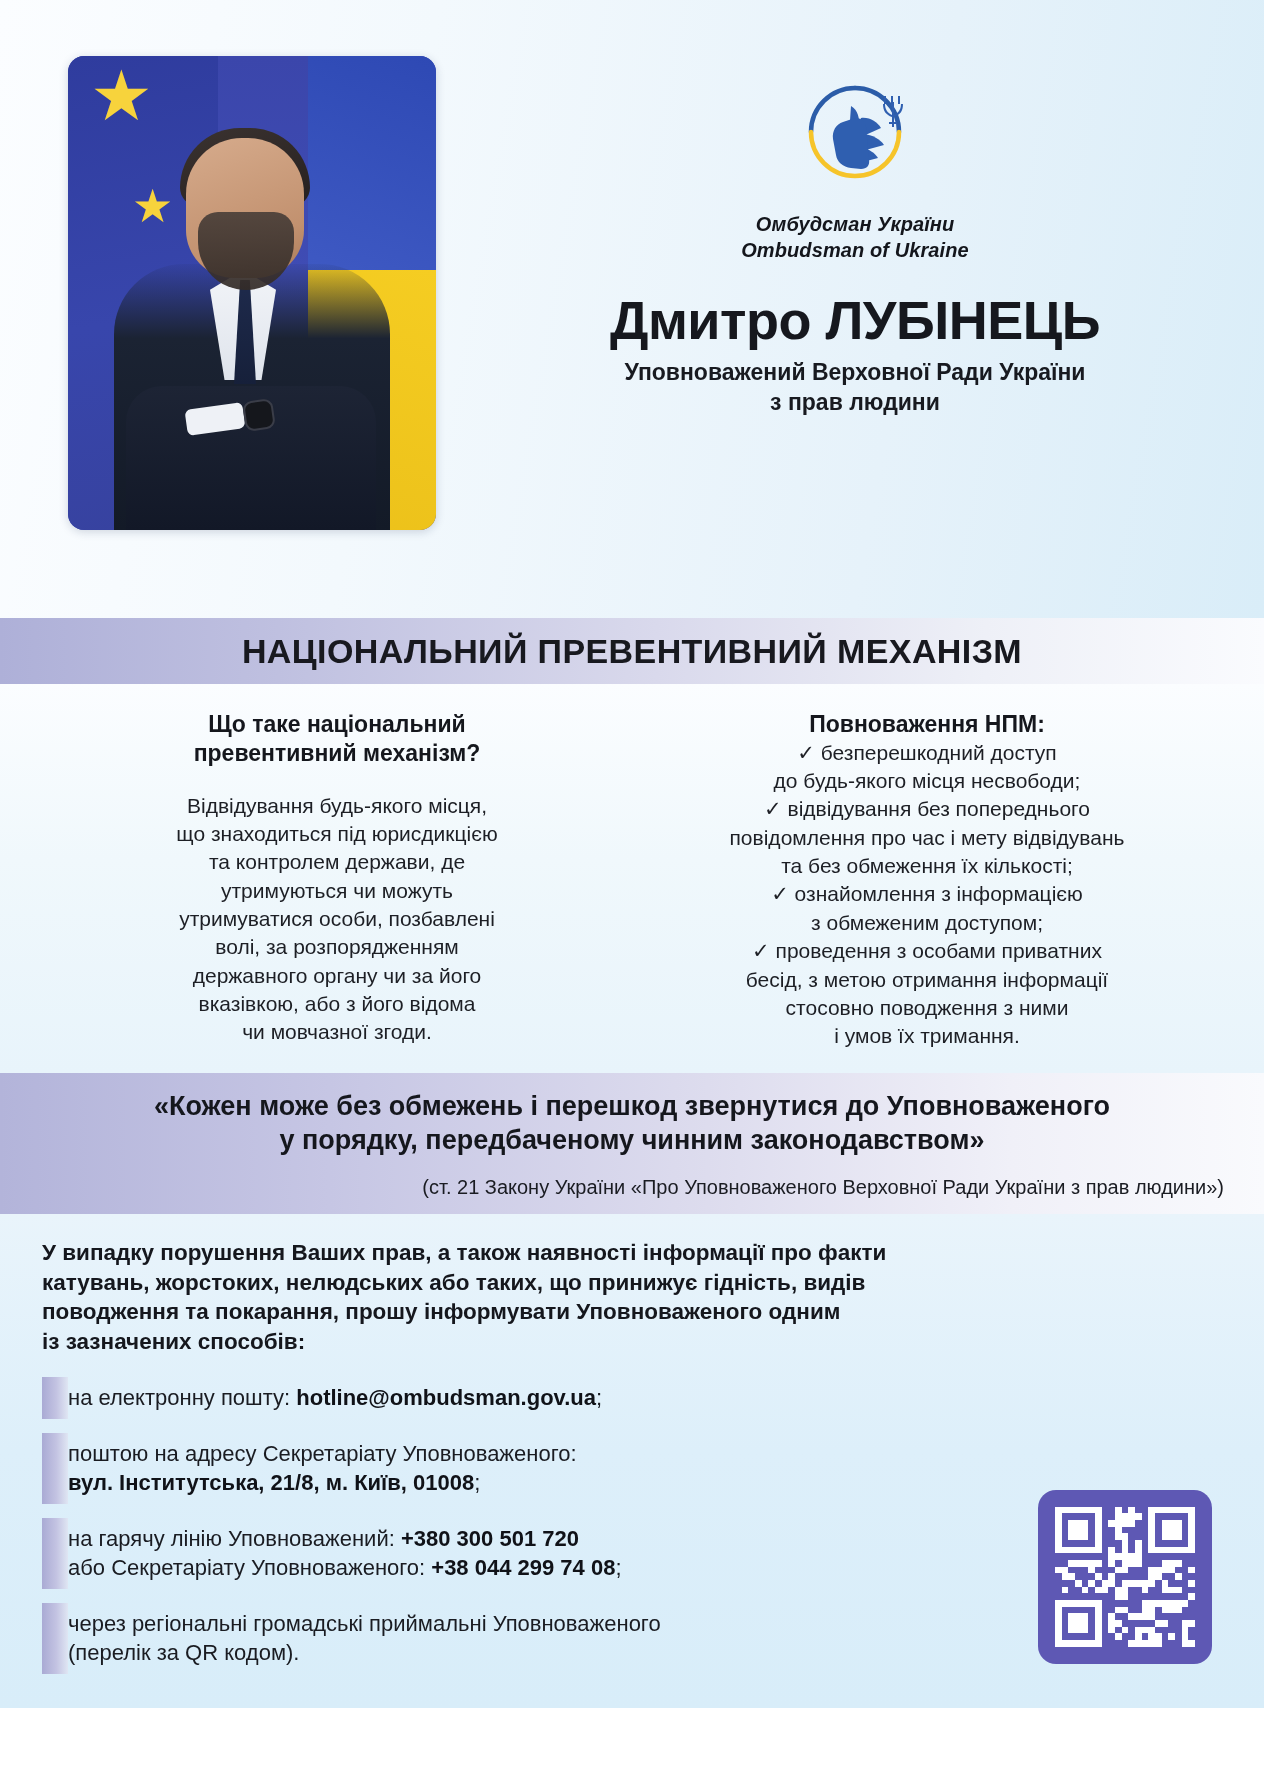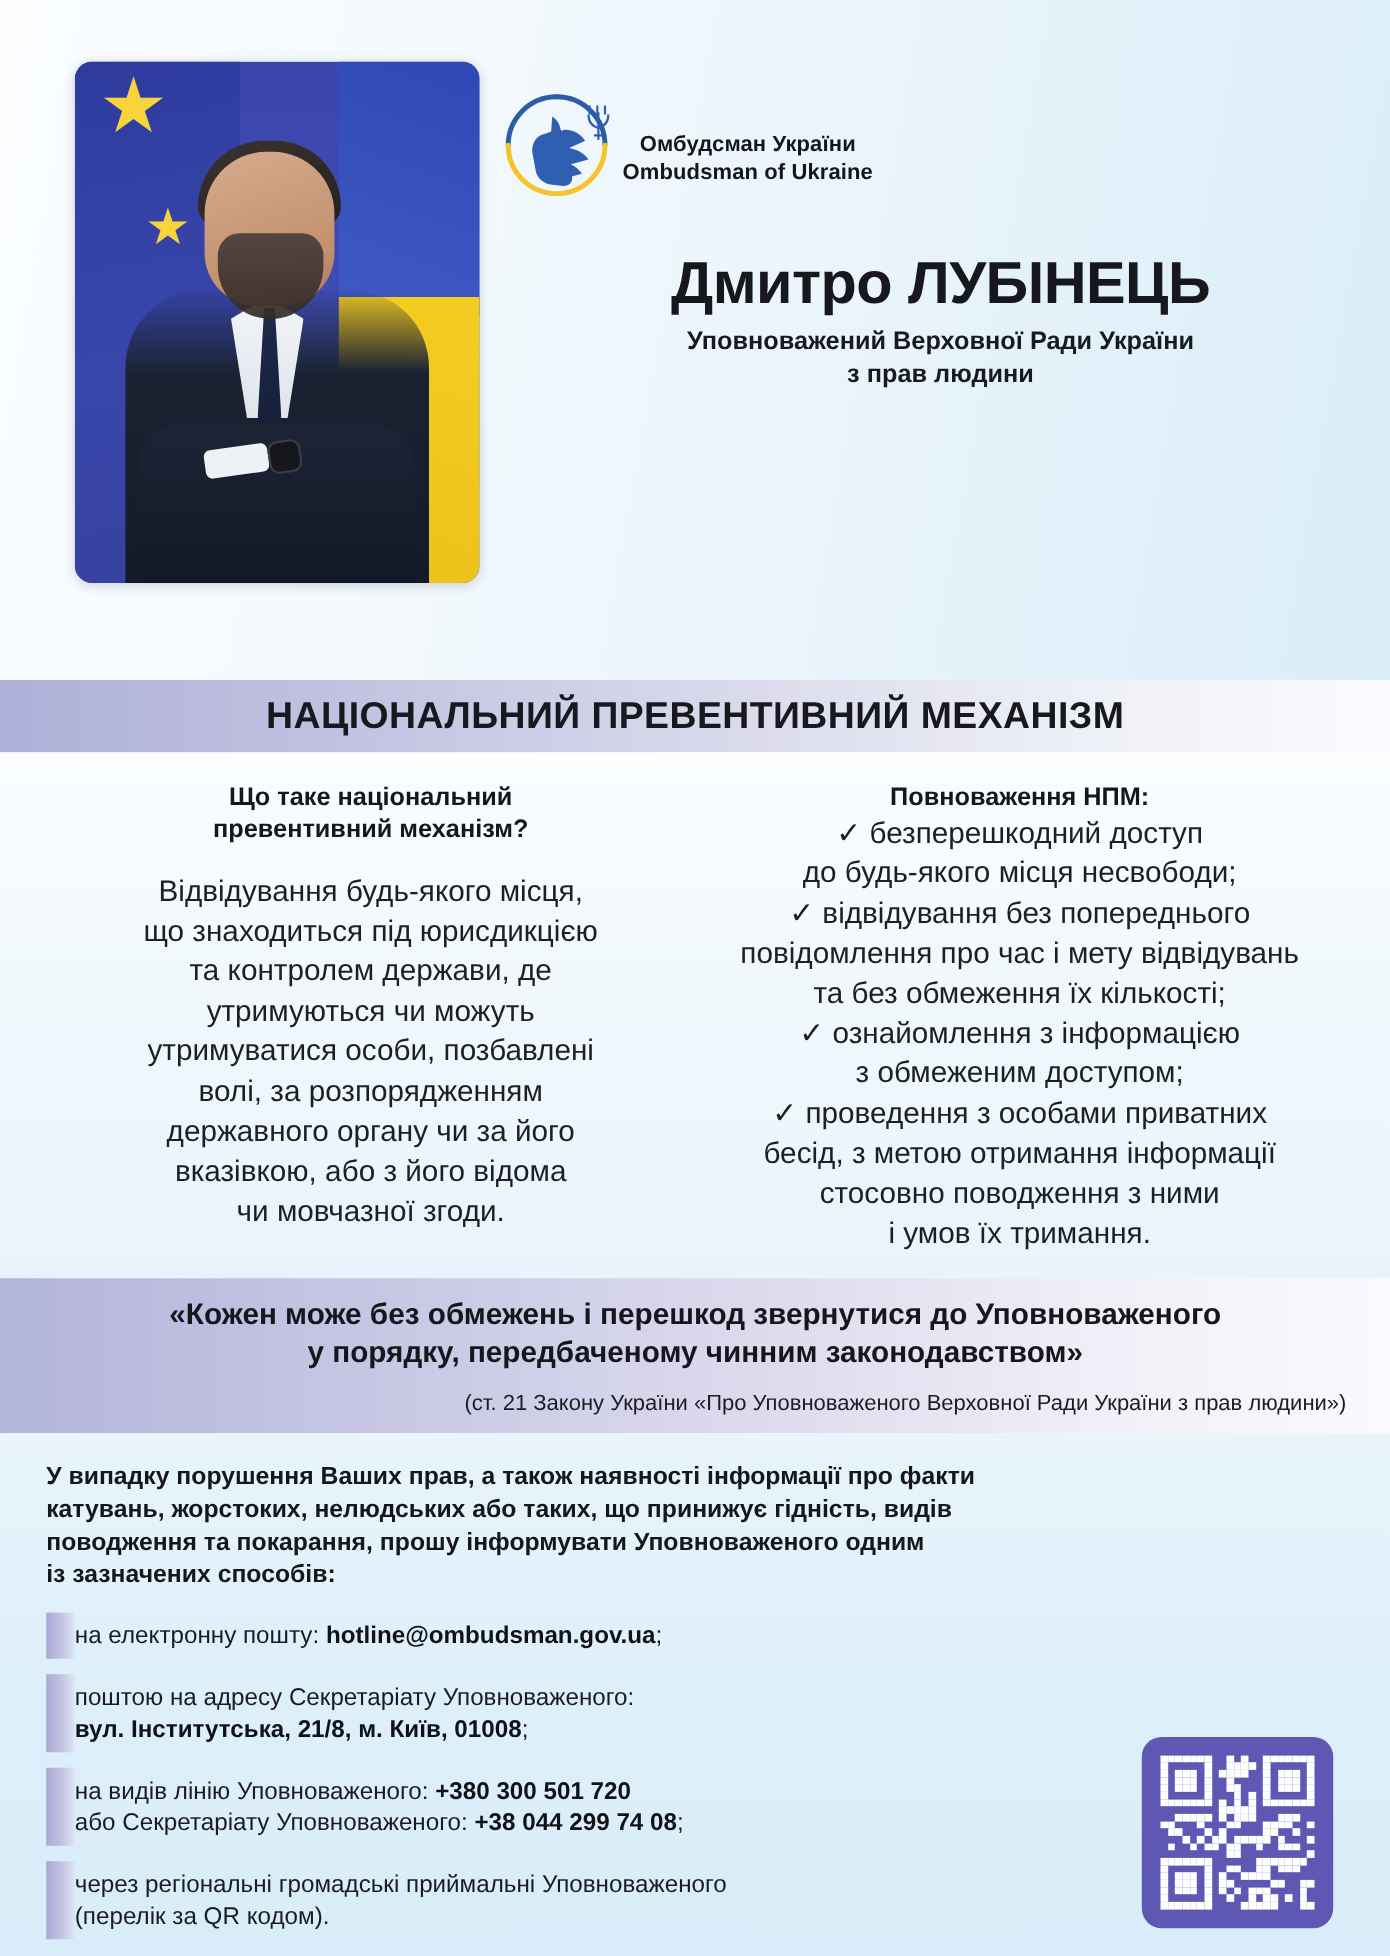--- a/index.html
+++ b/index.html
@@ -80,21 +80,21 @@
   .portrait .man-cuff {
     position:absolute; left:118px; top:350px; width:58px; height:26px;
     border-radius:6px; background:#eef1f6; transform:rotate(-8deg);
   }
   .portrait .man-watch {
     position:absolute; left:176px; top:344px; width:30px; height:30px;
     border-radius:9px; background:#15171c; border:2px solid #3a3d48; transform:rotate(-8deg);
   }
 
   .hero-right { position:absolute; left:446px; top:0; right:0; padding-top:78px; text-align:center; }
-  .logo-wrap { display:flex; flex-direction:row; align-items:center; }
+  .logo-wrap { display:flex; flex-direction:column; align-items:center;font-style:italic; }
   .logo-svg { width:120px; height:122px; display:block; }
   .logo-cap { margin-top:12px; font-size:20px; font-weight:bold; line-height:1.28; color:#14161c; letter-spacing:.1px; }
 
   .person-name {
     margin-top:30px; font-size:54px; font-weight:bold; letter-spacing:-.5px;
     line-height:1.02; color:#16181e;
   }
   .person-role {
     margin-top:10px; font-size:23px; font-weight:bold; line-height:1.3; color:#181a20;
   }
@@ -109,21 +109,21 @@
   }
   .banner h1 { font-size:34px; font-weight:bold; letter-spacing:.4px; color:#18191f; white-space:nowrap; }
 
   
   .cols {
     display:flex; padding:26px 42px 22px 42px;
     background:linear-gradient(180deg,#fbfdff 0%,#f0f8fc 45%,#e8f4fb 100%);
   }
   .col { width:50%; text-align:center; }
   .col h2 { font-size:23px; font-weight:bold; line-height:1.25; color:#15171d; }
-  .col .body { margin-top:24px; font-size:27px; line-height:1.35; color:#1d1f25; }
+  .col .body { margin-top:24px; font-size:21px; line-height:1.35; color:#1d1f25; }
   .col.right .body { margin-top:0; }
   .pwr-line { display:block; }
 
   
   .quote-box {
     padding:16px 40px 14px 40px; text-align:center;
     background:linear-gradient(90deg,#b3b4da 0%,#c6c6e4 26%,#dddcee 56%,#f0f0f8 80%,#f9fafd 100%);
   }
   .quote-box .q1 { font-size:27px; font-weight:bold; line-height:1.28; color:#15171d; }
   .quote-box .q2 { margin-top:17px; font-size:20px; line-height:1.25; color:#1a1c22;text-align:right; }
@@ -268,21 +268,21 @@
     <div class="crow">
       <div><span>на електронну пошту: </span><b>hotline@ombudsman.gov.ua</b><span>;</span></div>
     </div>
 
     <div class="crow">
       <div><span>поштою на адресу Секретаріату Уповноваженого:</span></div>
       <div><b>вул. Інститутська, 21/8, м. Київ, 01008</b><span>;</span></div>
     </div>
 
     <div class="crow">
-      <div><span>на видів лінію Уповноваженого: </span><b>+380 300 501 720</b></div>
+      <div><span>на гарячу лінію Уповноважений: </span><b>+380 300 501 720</b></div>
       <div><span>або Секретаріату Уповноваженого: </span><b>+38 044 299 74 08</b><span>;</span></div>
     </div>
 
     <div class="crow">
       <div><span>через регіональні громадські приймальні Уповноваженого</span></div>
       <div><span>(перелік за QR кодом).</span></div>
     </div>
 
     <div class="qr">
       <div class="qr-grid" id="qrGrid">

